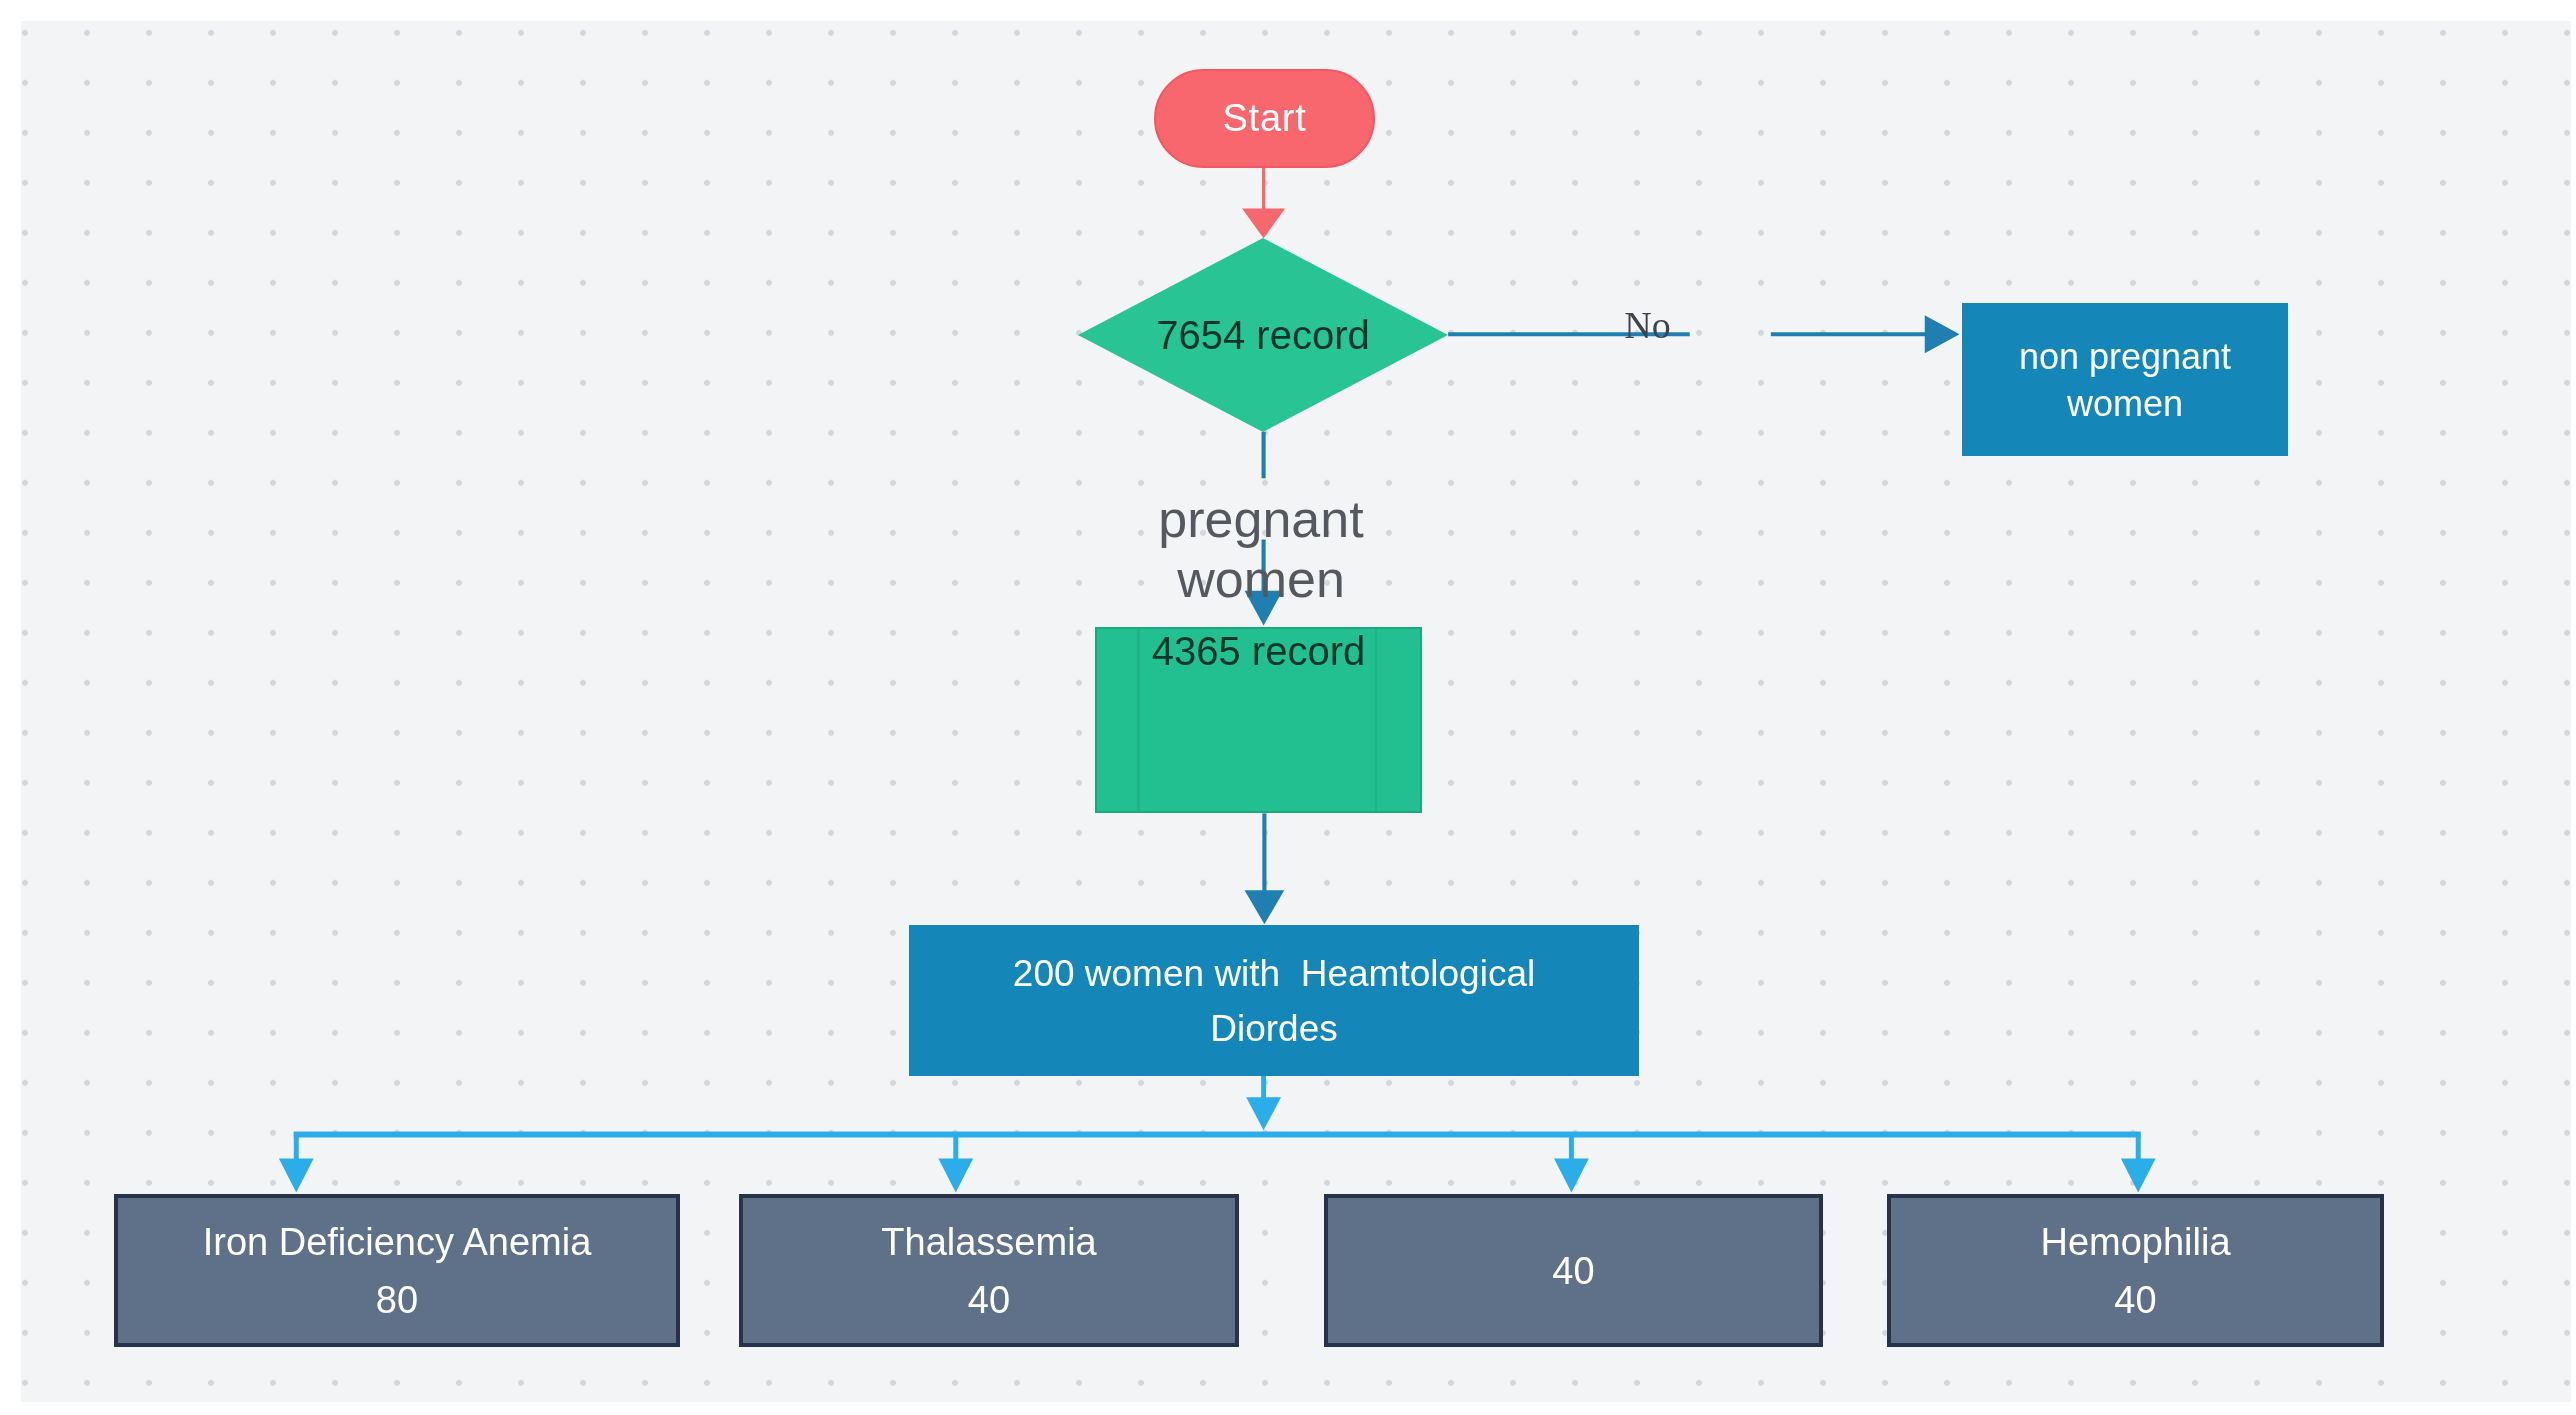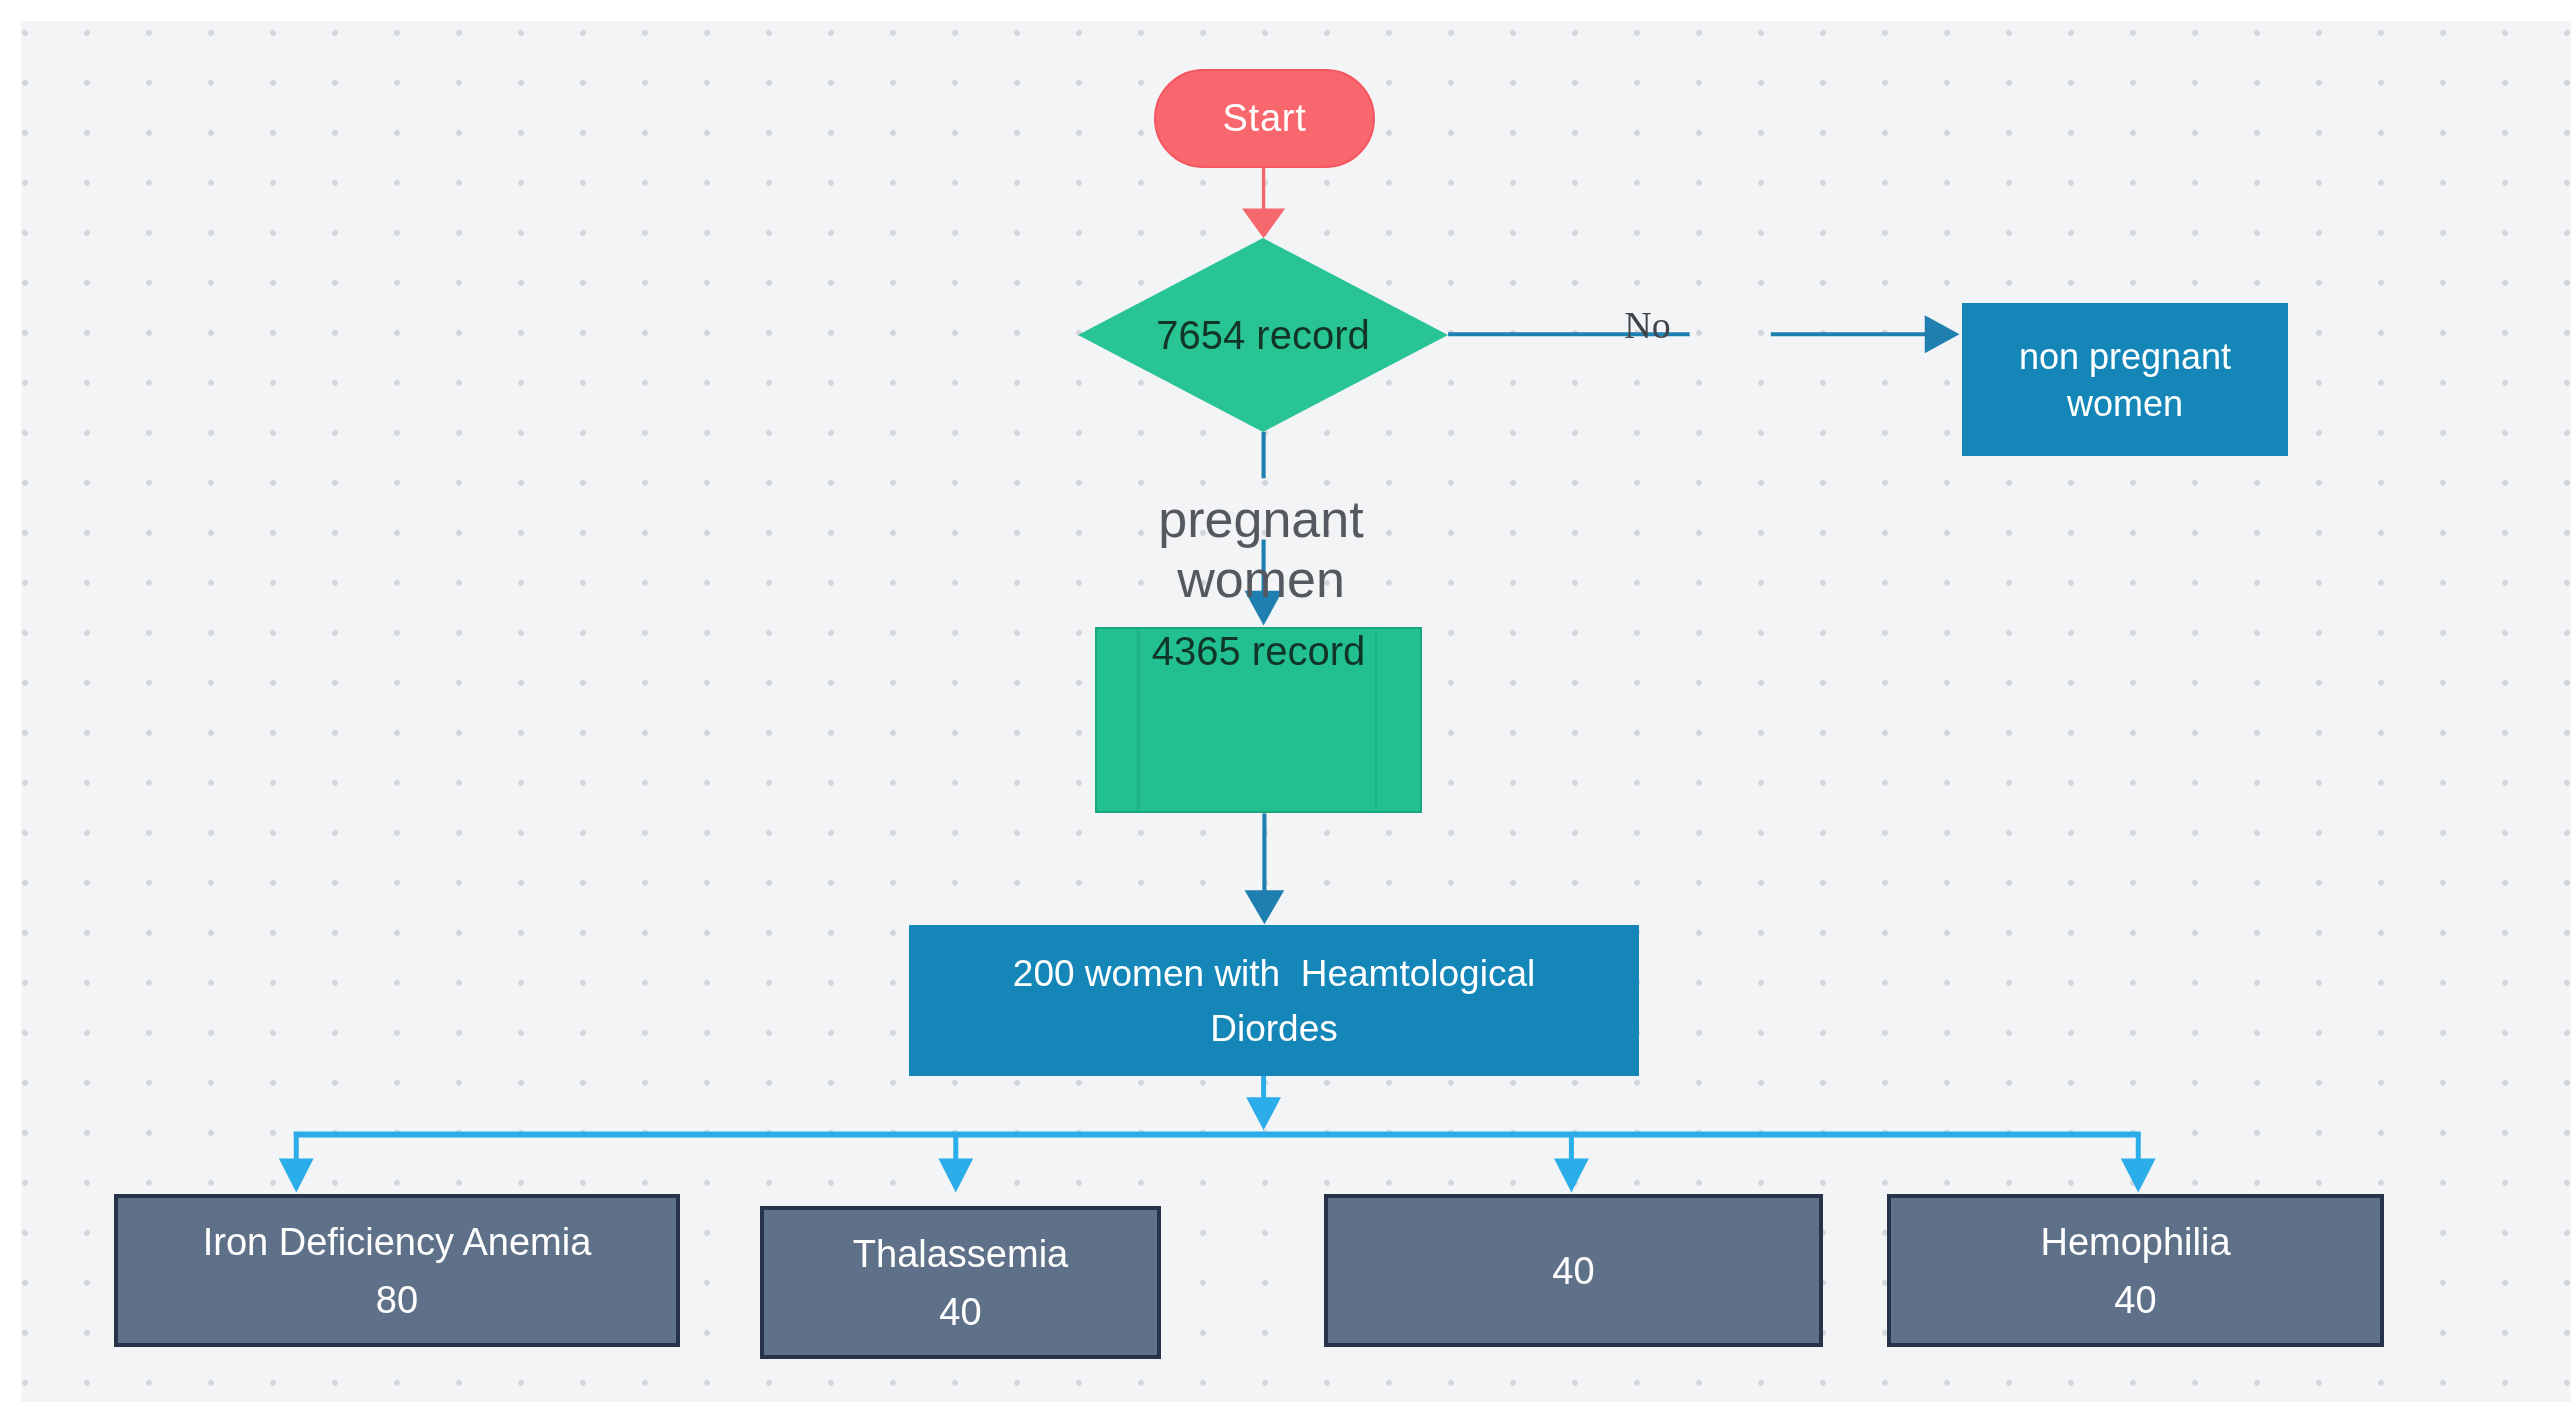--- a/index.html
+++ b/index.html
@@ -65,21 +65,21 @@
 
   .hema{left:909px;top:925px;width:730px;height:151px;
         background:var(--blue-box-fill);color:var(--white-text);
         font-size:37px;line-height:55px;font-weight:500;}
   .hema .inner{width:579px;white-space:pre-wrap;}
 
   .outcome{top:1194px;height:153px;background:var(--outcome-fill);
            border:4.1px solid var(--outcome-border);color:var(--white-text);
            font-size:38px;line-height:58px;font-weight:500;}
   .outcome.o1{left:114px;width:566px;}
-  .outcome.o2{left:760px;width:401px;margin-top:12px;}
+  .outcome.o2{left:739px;width:500px;}
   .outcome.o3{left:1324px;width:499px;}
   .outcome.o4{left:1887px;width:497px;}
 
   .edge-label{position:absolute;text-align:center;}
   .no-label{left:1596px;top:303px;width:103px;font-family:"Liberation Serif","DejaVu Serif",serif;
             font-size:38px;color:var(--no-label);}
   .pregnant-label{left:1087px;top:468px;width:348px;font-size:52px;color:var(--edge-label);margin-top:21px;}
 </style>
 </head>
 <body>

